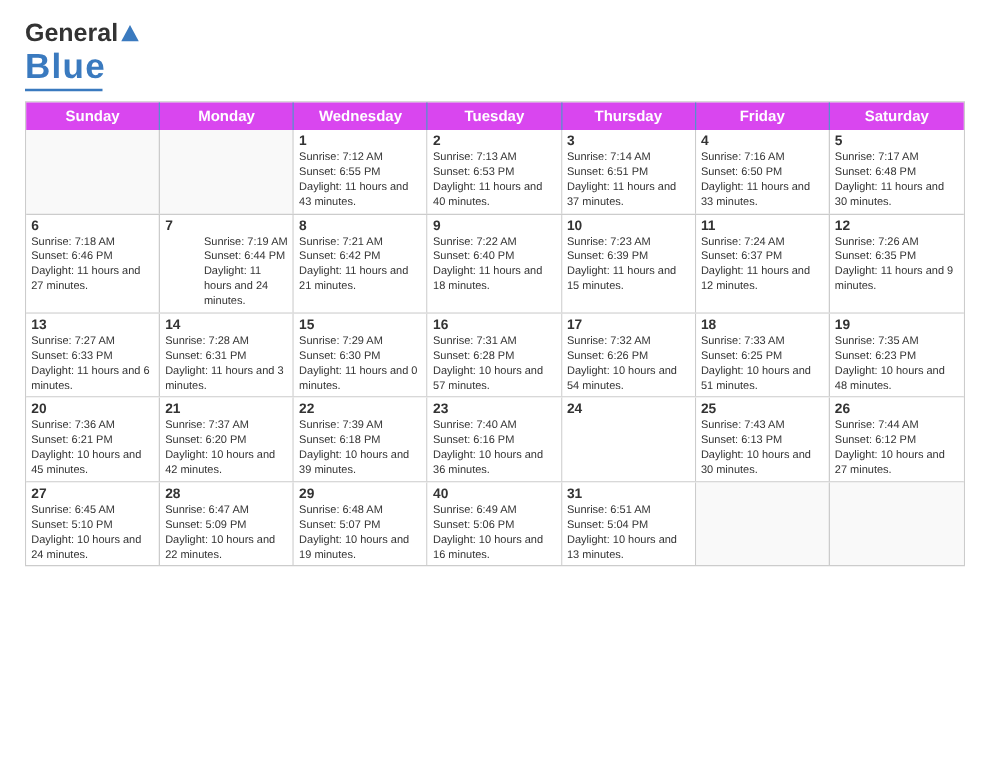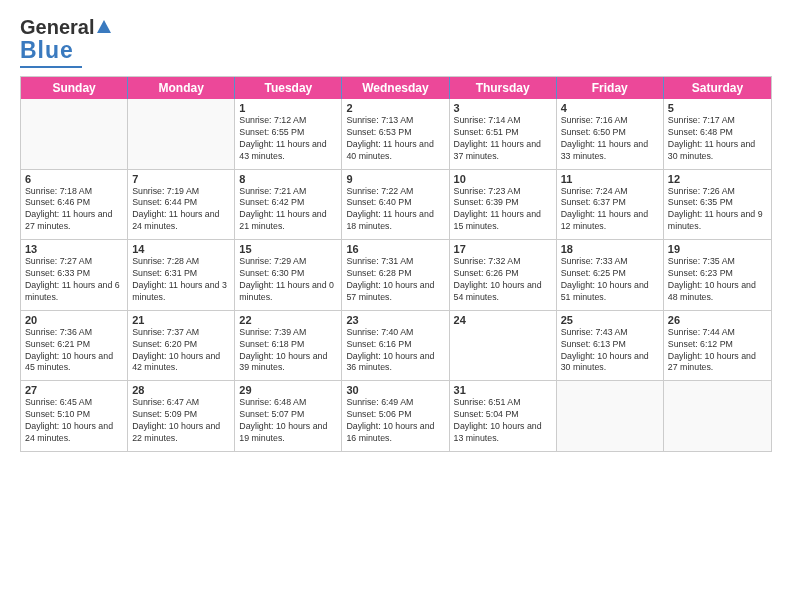--- a/index.html
+++ b/index.html
@@ -43,21 +43,21 @@
     }
     .calendar {
       flex: 1;
       display: flex;
       flex-direction: column;
       border: 1px solid #ccc;
     }
     .cal-header {
       display: grid;
       grid-template-columns: repeat(7, 1fr);
-      background: #ec4899;
+      background: #d946ef;
     }
     .cal-header-cell {
       color: #fff;
       font-size: 12px;
       font-weight: bold;
       text-align: center;
       padding: 4px 2px;
       border-right: 1px solid #5590cc;
     }
     .cal-header-cell:last-child { border-right: none; }
@@ -100,36 +100,36 @@
 <body>
 
 <div class="page">
   <div class="header">
     <div class="logo">
       <div style="display:flex;align-items:center;">
         <span style="font-size:20px;font-weight:bold;color:#333;">General</span>
         <span style="display:inline-block;width:0;height:0;border-left:7px solid transparent;border-right:7px solid transparent;border-bottom:13px solid #3a7abf;margin-left:3px;margin-bottom:2px;"></span>
       </div>
       <div style="display:flex;align-items:center;margin-top:-2px;">
-        <span style="font-size:23px;font-weight:bold;color:#3a7abf;letter-spacing:1px;">Blue</span>
+        <span style="font-size:28px;font-weight:bold;color:#3a7abf;letter-spacing:1px;">Blue</span>
       </div>
       <div style="width:62px;height:2px;background:#3a7abf;margin-top:2px;"></div>
     </div>
     <div class="title-section">
       <div class="month-title"></div>
       <div class="location-title"></div>
     </div>
   </div>
 
   <div class="calendar">
     <div class="cal-header">
     <div class="cal-header-cell">Sunday</div>
         <div class="cal-header-cell">Monday</div>
+        <div class="cal-header-cell">Wednesday</div>
         <div class="cal-header-cell">Tuesday</div>
-        <div class="cal-header-cell">Wednesday</div>
         <div class="cal-header-cell">Thursday</div>
         <div class="cal-header-cell">Friday</div>
         <div class="cal-header-cell">Saturday</div>
       </div>
     <div class="cal-body">
     <div class="cal-row">
           <div class="cal-cell empty"></div>
           <div class="cal-cell empty"></div>
           <div class="cal-cell">
             <span class="day-num">1</span>
@@ -164,21 +164,21 @@
         </div>
         <div class="cal-row">
           <div class="cal-cell">
             <span class="day-num">6</span>
             <div class="cell-text" style="white-space: pre-line;">Sunrise: 7:18 AM
 Sunset: 6:46 PM
 Daylight: 11 hours and 27 minutes.</div>
           </div>
           <div class="cal-cell">
             <span class="day-num">7</span>
-            <div class="cell-text" style="white-space: pre-line;">Sunrise: 7:19 AM
+            <div class="cell-text" style="white-space: pre-line; margin-left: 31px;">Sunrise: 7:19 AM
 Sunset: 6:44 PM
 Daylight: 11 hours and 24 minutes.</div>
           </div>
           <div class="cal-cell">
             <span class="day-num">8</span>
             <div class="cell-text" style="white-space: pre-line;">Sunrise: 7:21 AM
 Sunset: 6:42 PM
 Daylight: 11 hours and 21 minutes.</div>
           </div>
           <div class="cal-cell">
@@ -304,21 +304,21 @@
 Sunset: 5:09 PM
 Daylight: 10 hours and 22 minutes.</div>
           </div>
           <div class="cal-cell">
             <span class="day-num">29</span>
             <div class="cell-text" style="white-space: pre-line;">Sunrise: 6:48 AM
 Sunset: 5:07 PM
 Daylight: 10 hours and 19 minutes.</div>
           </div>
           <div class="cal-cell">
-            <span class="day-num">30</span>
+            <span class="day-num">40</span>
             <div class="cell-text" style="white-space: pre-line;">Sunrise: 6:49 AM
 Sunset: 5:06 PM
 Daylight: 10 hours and 16 minutes.</div>
           </div>
           <div class="cal-cell">
             <span class="day-num">31</span>
             <div class="cell-text" style="white-space: pre-line;">Sunrise: 6:51 AM
 Sunset: 5:04 PM
 Daylight: 10 hours and 13 minutes.</div>
           </div>

